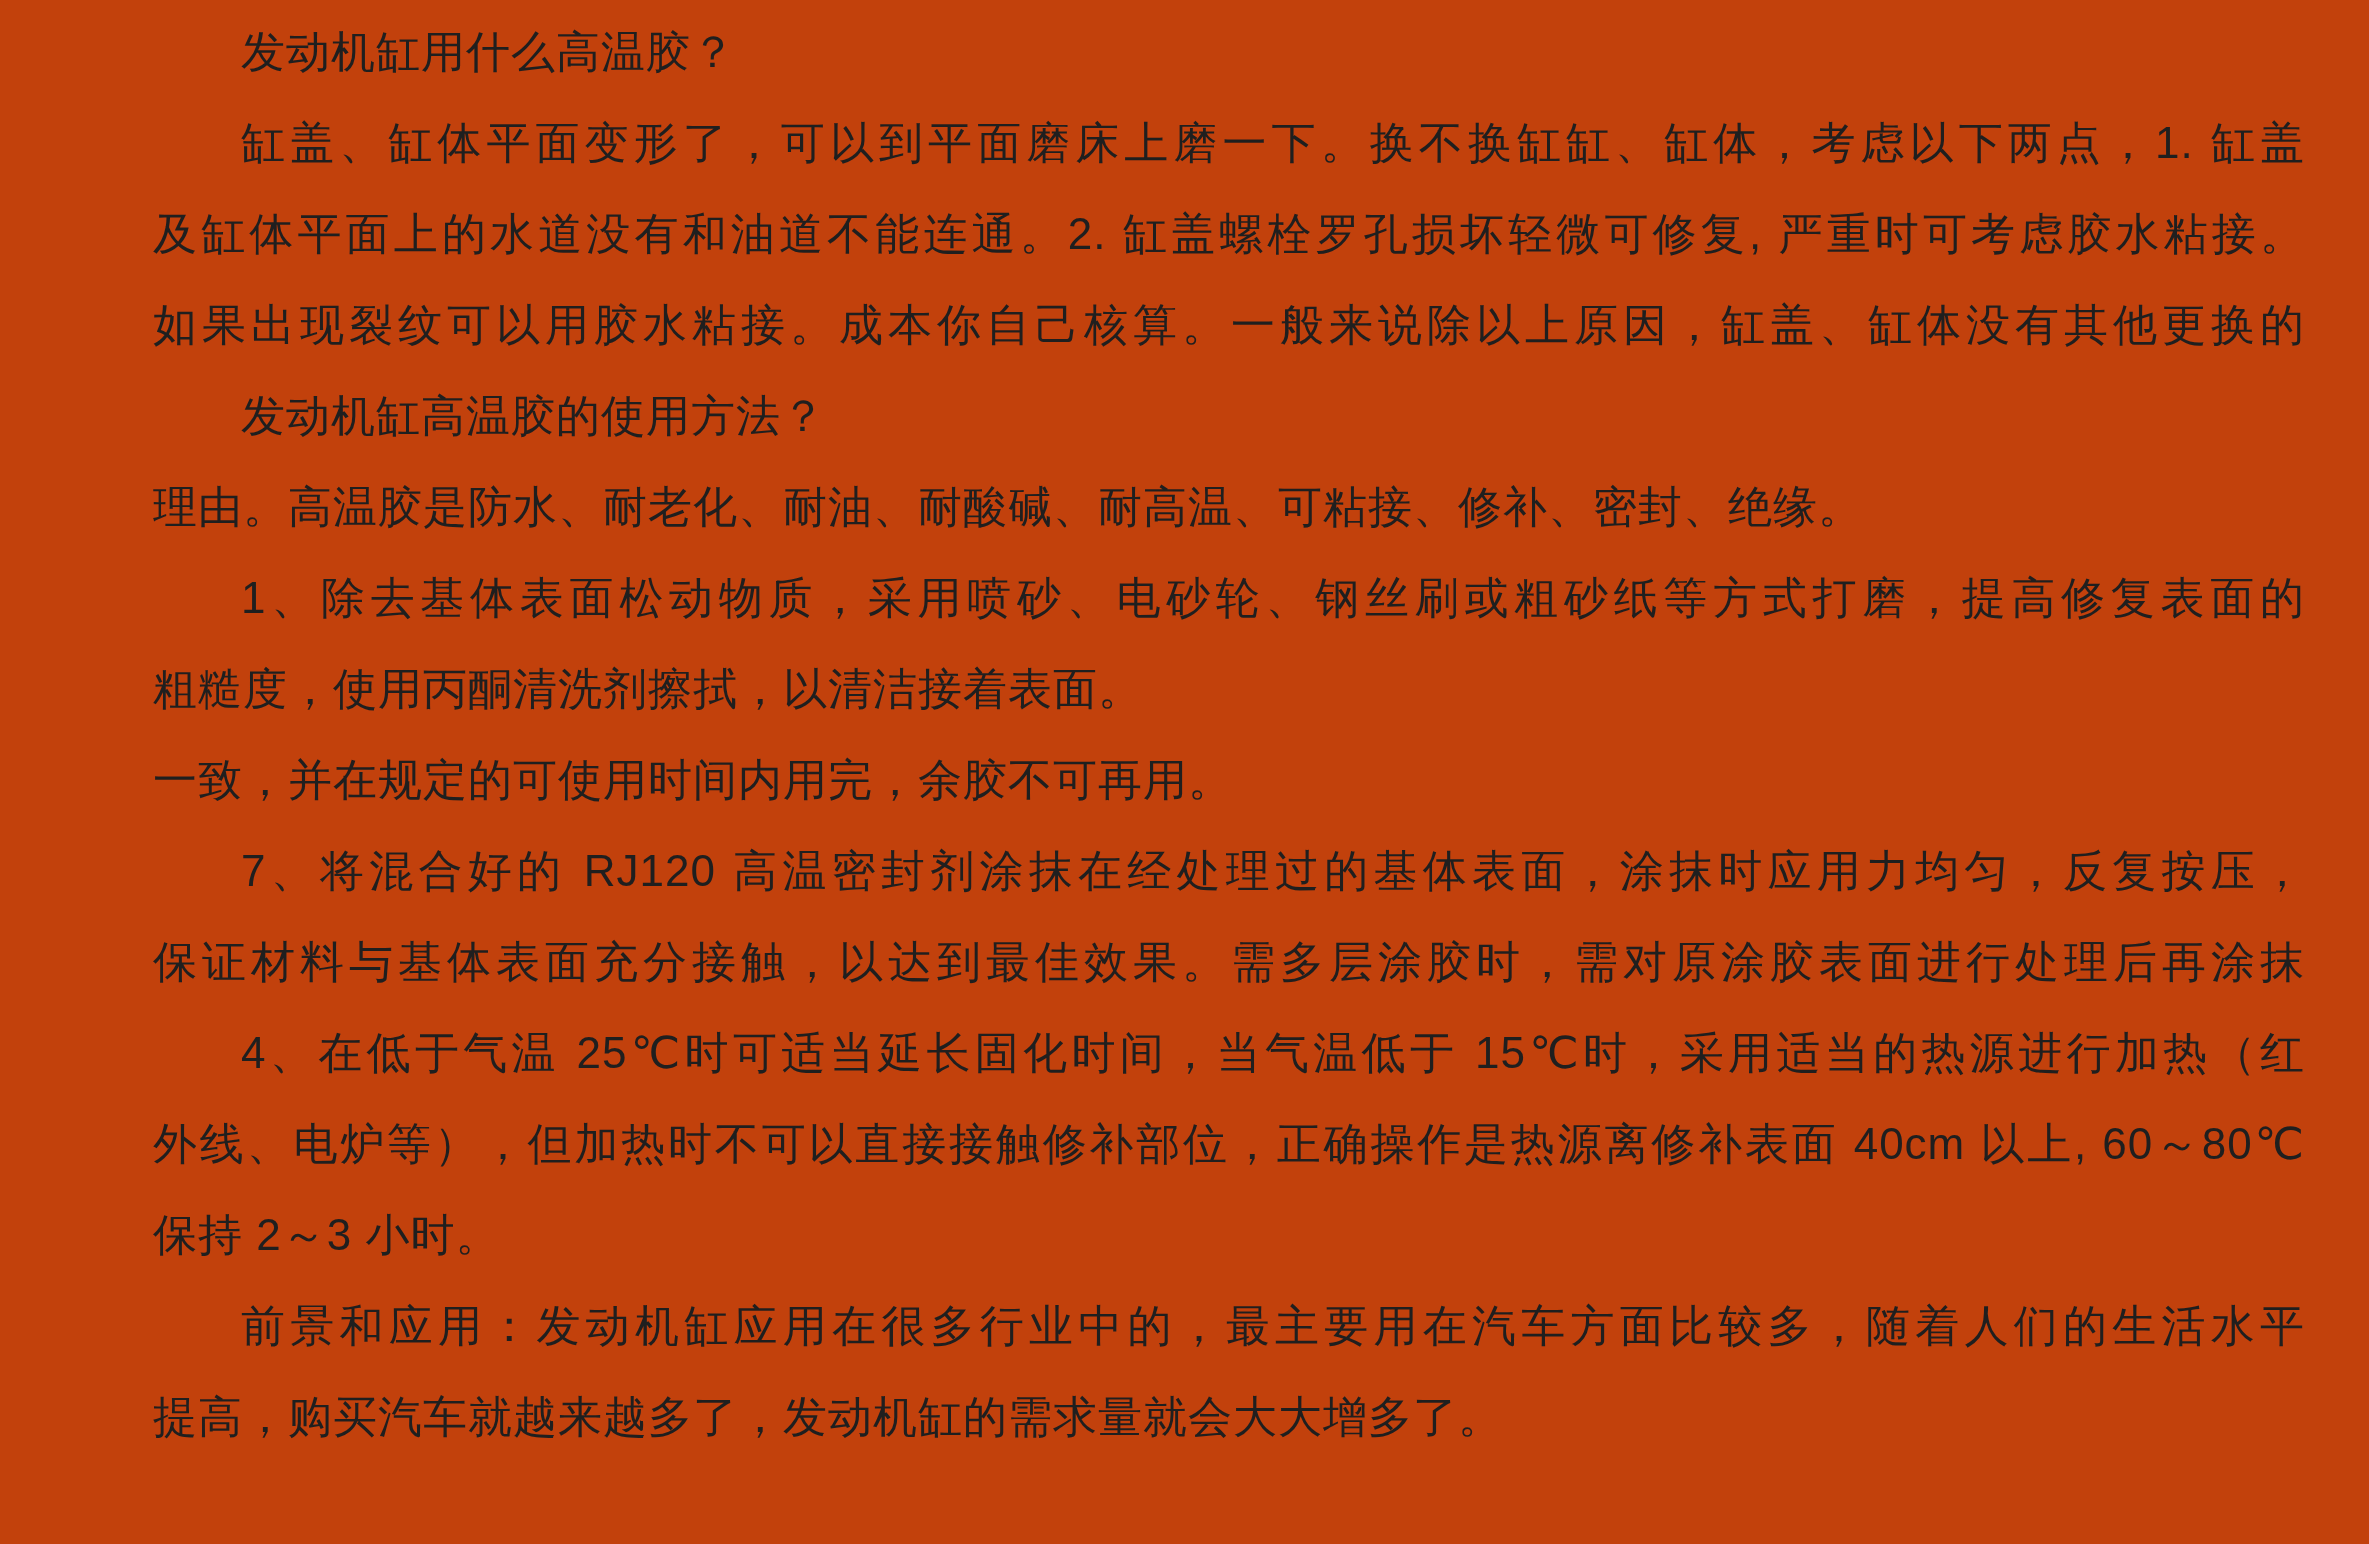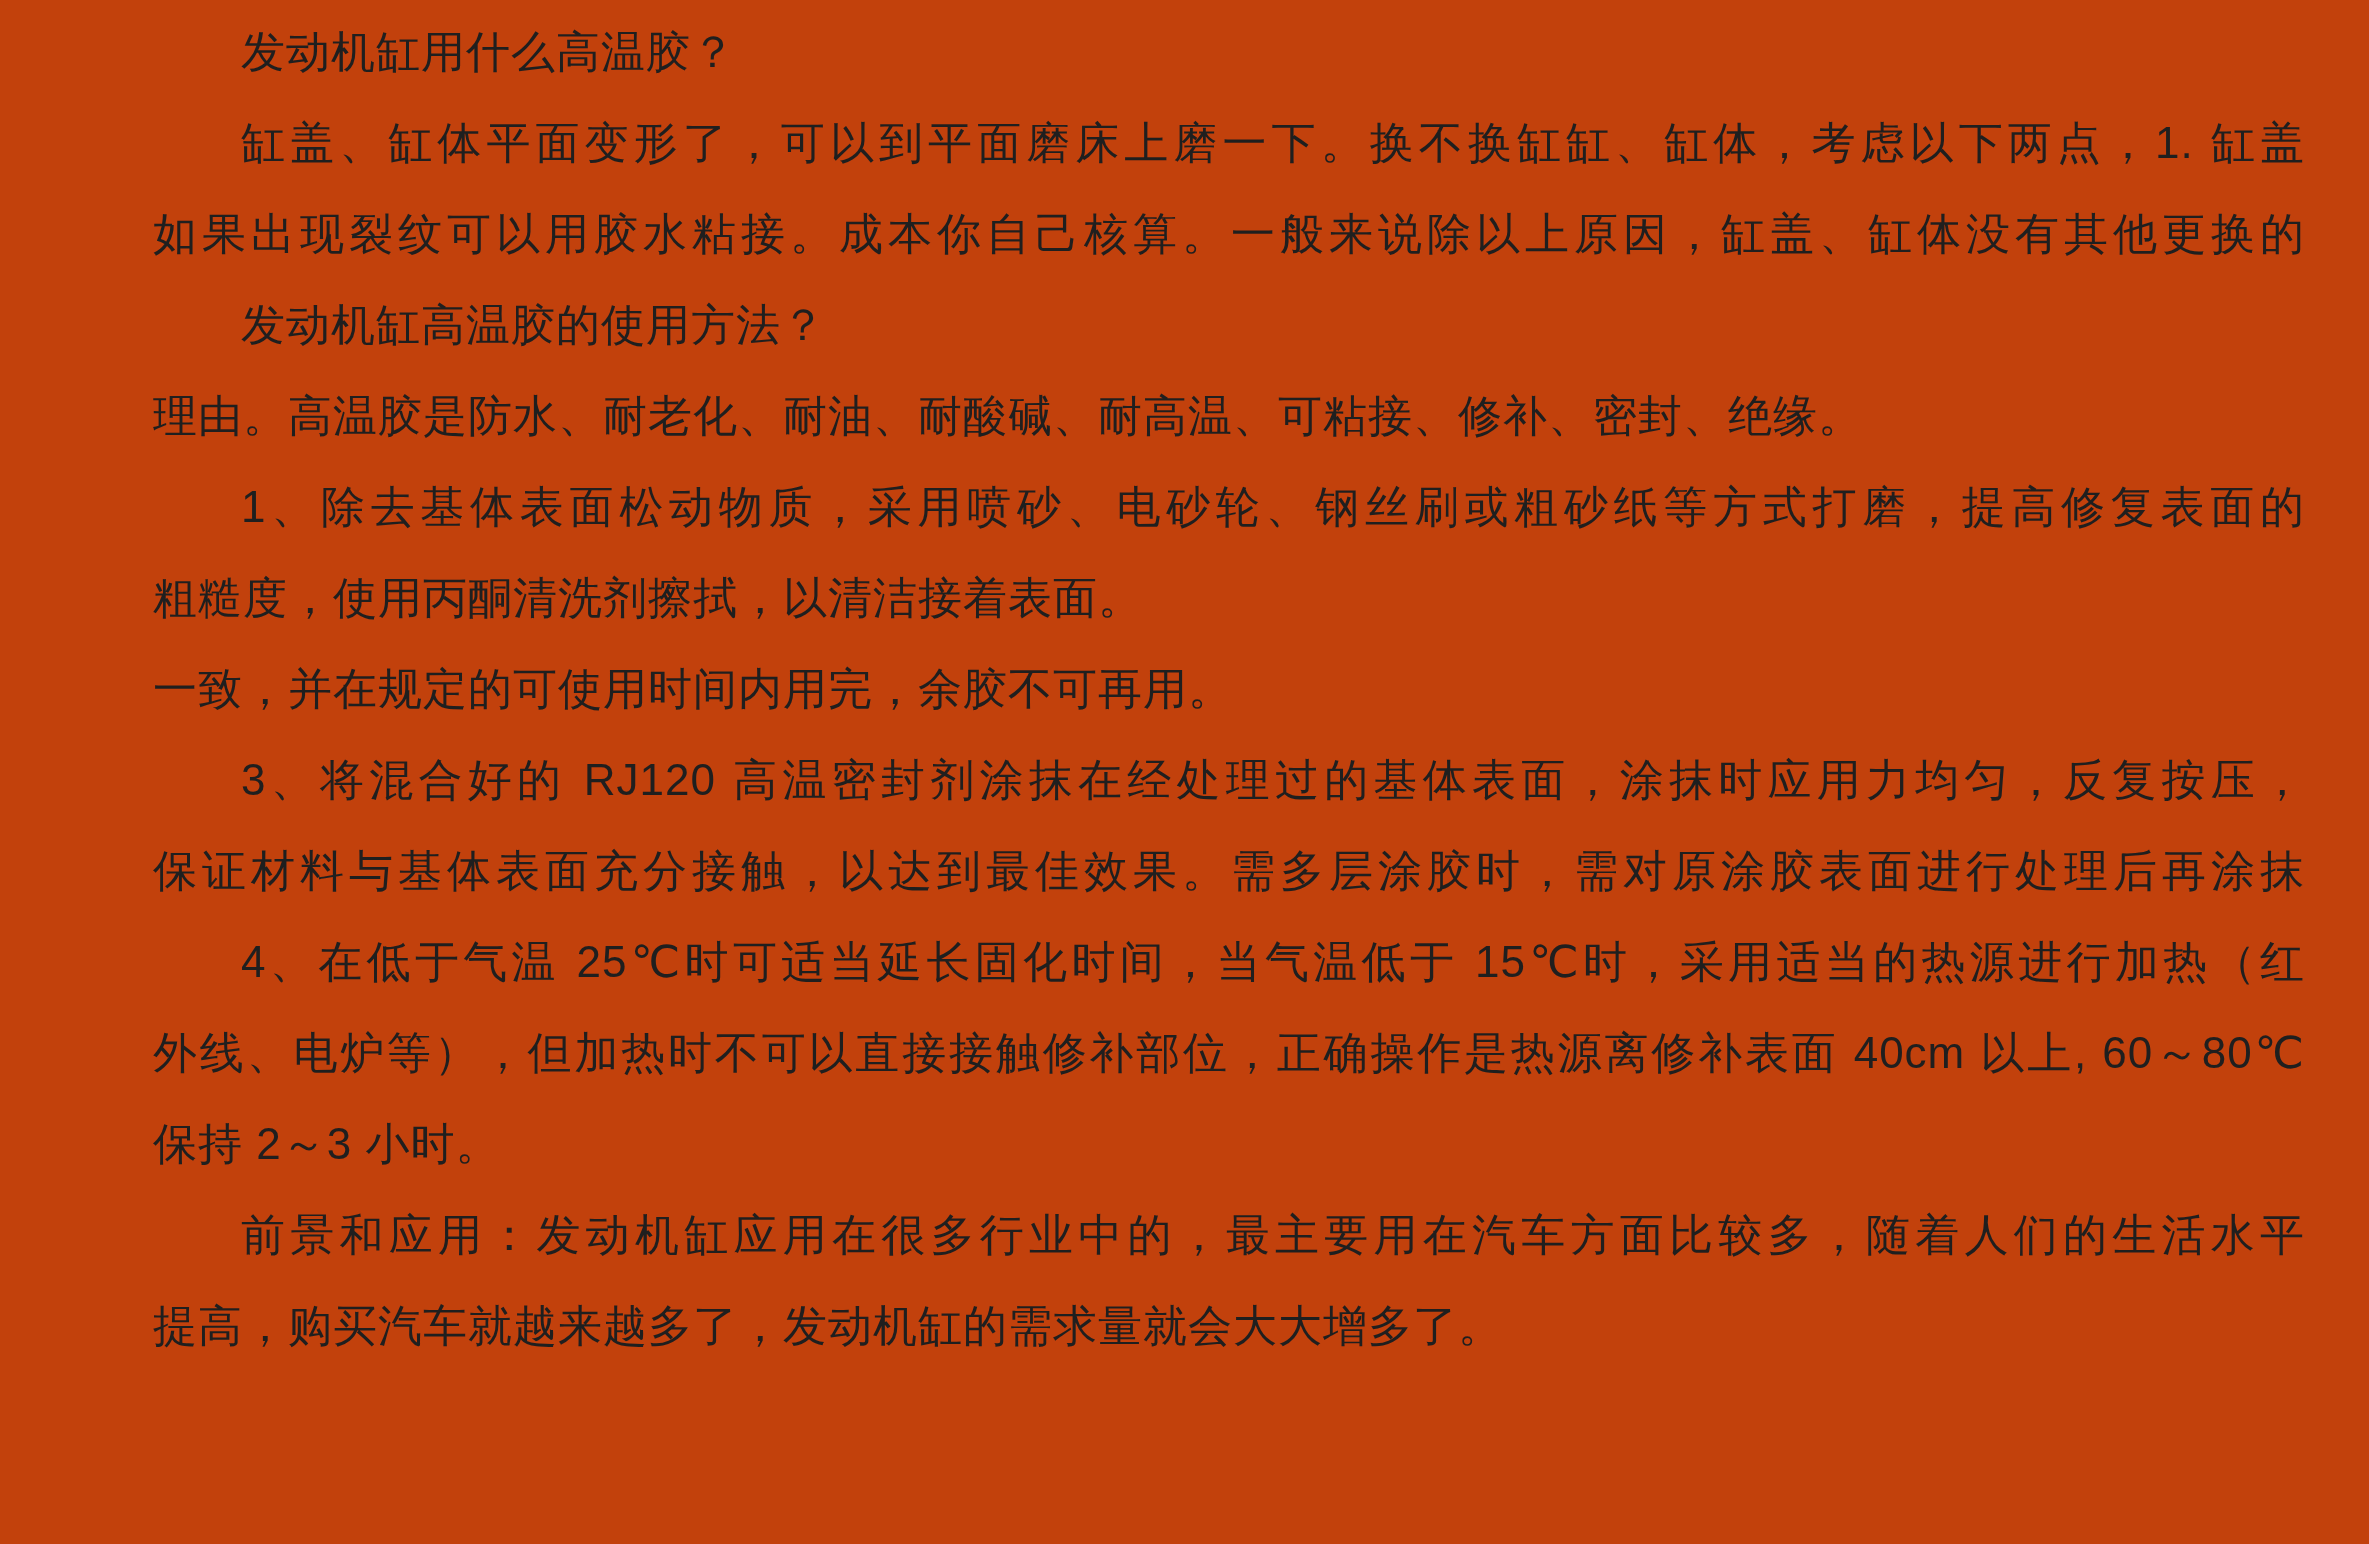--- a/index.html
+++ b/index.html
@@ -40,27 +40,28 @@
   }
 </style>
 </head>
 <body>
 
 <div class="page">
   <div class="doc-body">
 
   <div class="text-line indent">发动机缸用什么高温胶？</div>
       <div class="text-line indent fill">缸盖、缸体平面变形了，可以到平面磨床上磨一下。换不换缸缸、缸体，考虑以下两点，1. 缸盖</div>
+      <div class="text-line fill">及缸体平面上的水道没有和油道不能连通。2. 缸盖螺栓罗孔损坏轻微可修复, 严重时可考虑胶水粘接。</div>
       <div class="text-line fill">如果出现裂纹可以用胶水粘接。成本你自己核算。一般来说除以上原因，缸盖、缸体没有其他更换的</div>
       <div class="text-line indent">发动机缸高温胶的使用方法？</div>
       <div class="text-line">理由。高温胶是防水、耐老化、耐油、耐酸碱、耐高温、可粘接、修补、密封、绝缘。</div>
       <div class="text-line indent fill">1、除去基体表面松动物质，采用喷砂、电砂轮、钢丝刷或粗砂纸等方式打磨，提高修复表面的</div>
       <div class="text-line">粗糙度，使用丙酮清洗剂擦拭，以清洁接着表面。</div>
       <div class="text-line">一致，并在规定的可使用时间内用完，余胶不可再用。</div>
-      <div class="text-line indent fill">3、将混合好的 RJ120 高温密封剂涂抹在经处理过的基体表面，涂抹时应用力均匀，反复按压，</div>
+      <div class="text-line indent fill">7、将混合好的 RJ120 高温密封剂涂抹在经处理过的基体表面，涂抹时应用力均匀，反复按压，</div>
       <div class="text-line fill">保证材料与基体表面充分接触，以达到最佳效果。需多层涂胶时，需对原涂胶表面进行处理后再涂抹</div>
       <div class="text-line indent fill">4、在低于气温 25℃时可适当延长固化时间，当气温低于 15℃时，采用适当的热源进行加热（红</div>
       <div class="text-line fill">外线、电炉等），但加热时不可以直接接触修补部位，正确操作是热源离修补表面 40cm 以上, 60～80℃</div>
       <div class="text-line">保持 2～3 小时。</div>
       <div class="text-line indent fill">前景和应用：发动机缸应用在很多行业中的，最主要用在汽车方面比较多，随着人们的生活水平</div>
       <div class="text-line">提高，购买汽车就越来越多了，发动机缸的需求量就会大大增多了。</div>
     </div>
 </div>
 
 

